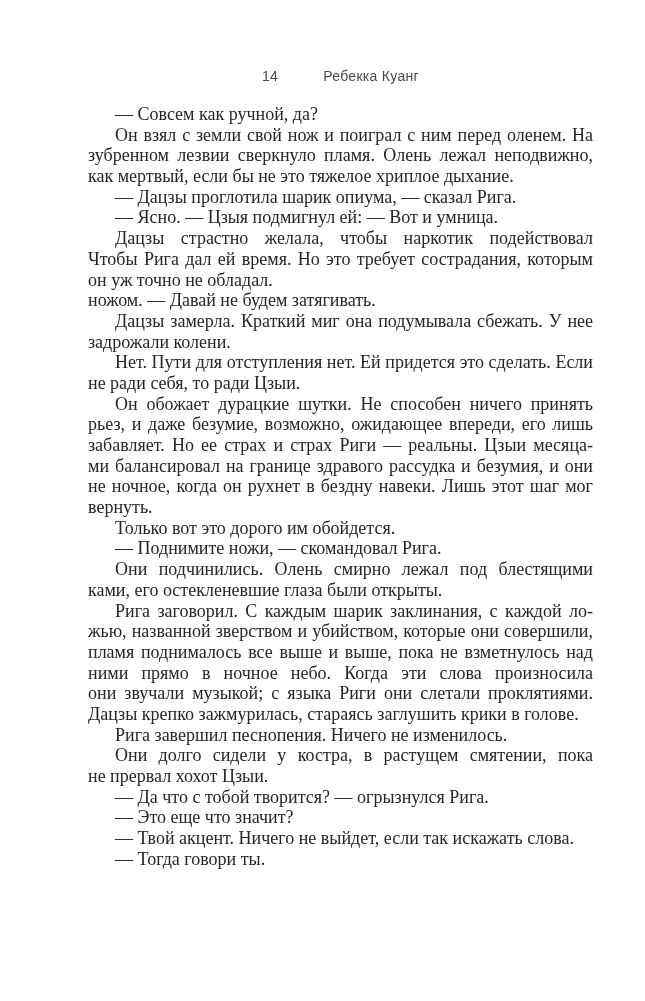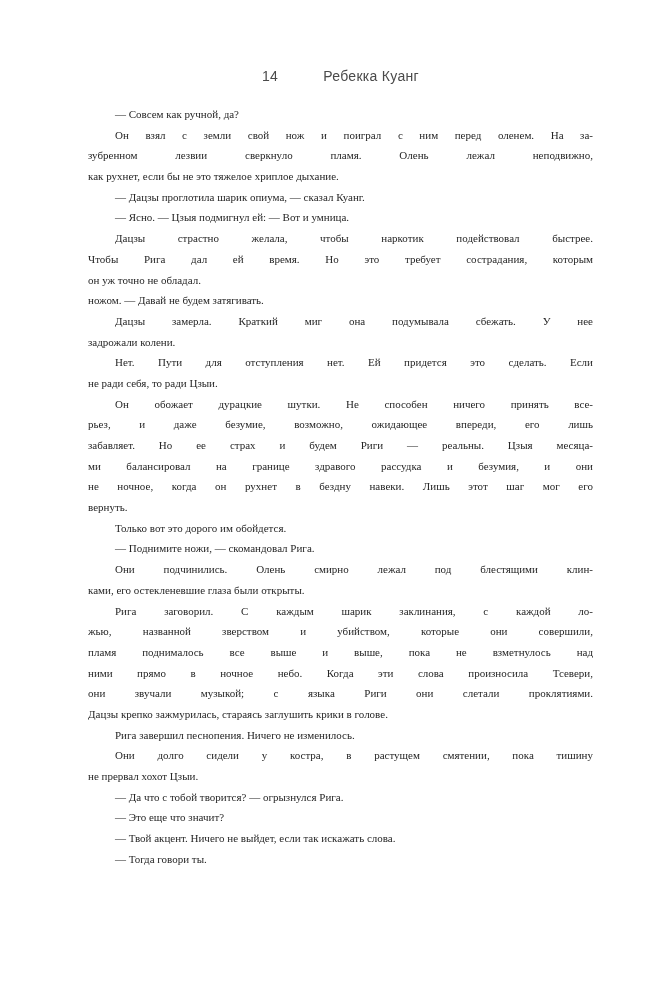--- a/index.html
+++ b/index.html
@@ -26,21 +26,21 @@
     font-size: 14px;
     color: #4a4a4a;
     letter-spacing: 0.3px;
   }
   .text-block {
     position: absolute;
     top: 104px;
     left: 88px;
     width: 505px;
     color: #262626;
-    font-size: 11px;
+    font-size: 18px;
     line-height: 20.7px;
   }
   .line {
     height: 20.7px;
     text-align: justify;
     text-align-last: justify;
     white-space: normal;
     overflow: hidden;
   }
   .line.indent { text-indent: 27px; }
@@ -54,34 +54,34 @@
   <div class="running-header">
     <span>14</span>
     <span>Ребекка Куанг</span>
   </div>
 
   <div class="text-block">
 
   <div class="line indent endline">— Совсем как ручной, да?</div>
       <div class="line indent">Он взял с земли свой нож и поиграл с ним перед оленем. На за-</div>
       <div class="line">зубренном лезвии сверкнуло пламя. Олень лежал неподвижно,</div>
-      <div class="line endline">как рухнет, если бы не это тяжелое хриплое дыхание.</div>
-      <div class="line indent endline">— Дацзы проглотила шарик опиума, — сказал Куанг.</div>
+      <div class="line endline">как мертвый, если бы не это тяжелое хриплое дыхание.</div>
+      <div class="line indent endline">— Дацзы проглотила шарик опиума, — сказал Рига.</div>
       <div class="line indent endline">— Ясно. — Цзыя подмигнул ей: — Вот и умница.</div>
       <div class="line indent">Дацзы страстно желала, чтобы наркотик подействовал быстрее.</div>
       <div class="line">Чтобы Рига дал ей время. Но это требует сострадания, которым</div>
       <div class="line endline">он уж точно не обладал.</div>
       <div class="line endline">ножом. — Давай не будем затягивать.</div>
       <div class="line indent">Дацзы замерла. Краткий миг она подумывала сбежать. У нее</div>
       <div class="line endline">задрожали колени.</div>
       <div class="line indent">Нет. Пути для отступления нет. Ей придется это сделать. Если</div>
       <div class="line endline">не ради себя, то ради Цзыи.</div>
       <div class="line indent">Он обожает дурацкие шутки. Не способен ничего принять все-</div>
       <div class="line">рьез, и даже безумие, возможно, ожидающее впереди, его лишь</div>
-      <div class="line">забавляет. Но ее страх и будем Риги — реальны. Цзыя месяца-</div>
+      <div class="line">забавляет. Но ее страх и страх Риги — реальны. Цзыи месяца-</div>
       <div class="line">ми балансировал на границе здравого рассудка и безумия, и они</div>
       <div class="line">не ночное, когда он рухнет в бездну навеки. Лишь этот шаг мог его</div>
       <div class="line endline">вернуть.</div>
       <div class="line indent endline">Только вот это дорого им обойдется.</div>
       <div class="line indent endline">— Поднимите ножи, — скомандовал Рига.</div>
       <div class="line indent">Они подчинились. Олень смирно лежал под блестящими клин-</div>
       <div class="line endline">ками, его остекленевшие глаза были открыты.</div>
       <div class="line indent">Рига заговорил. С каждым шарик заклинания, с каждой ло-</div>
       <div class="line">жью, названной зверством и убийством, которые они совершили,</div>
       <div class="line">пламя поднималось все выше и выше, пока не взметнулось над</div>

